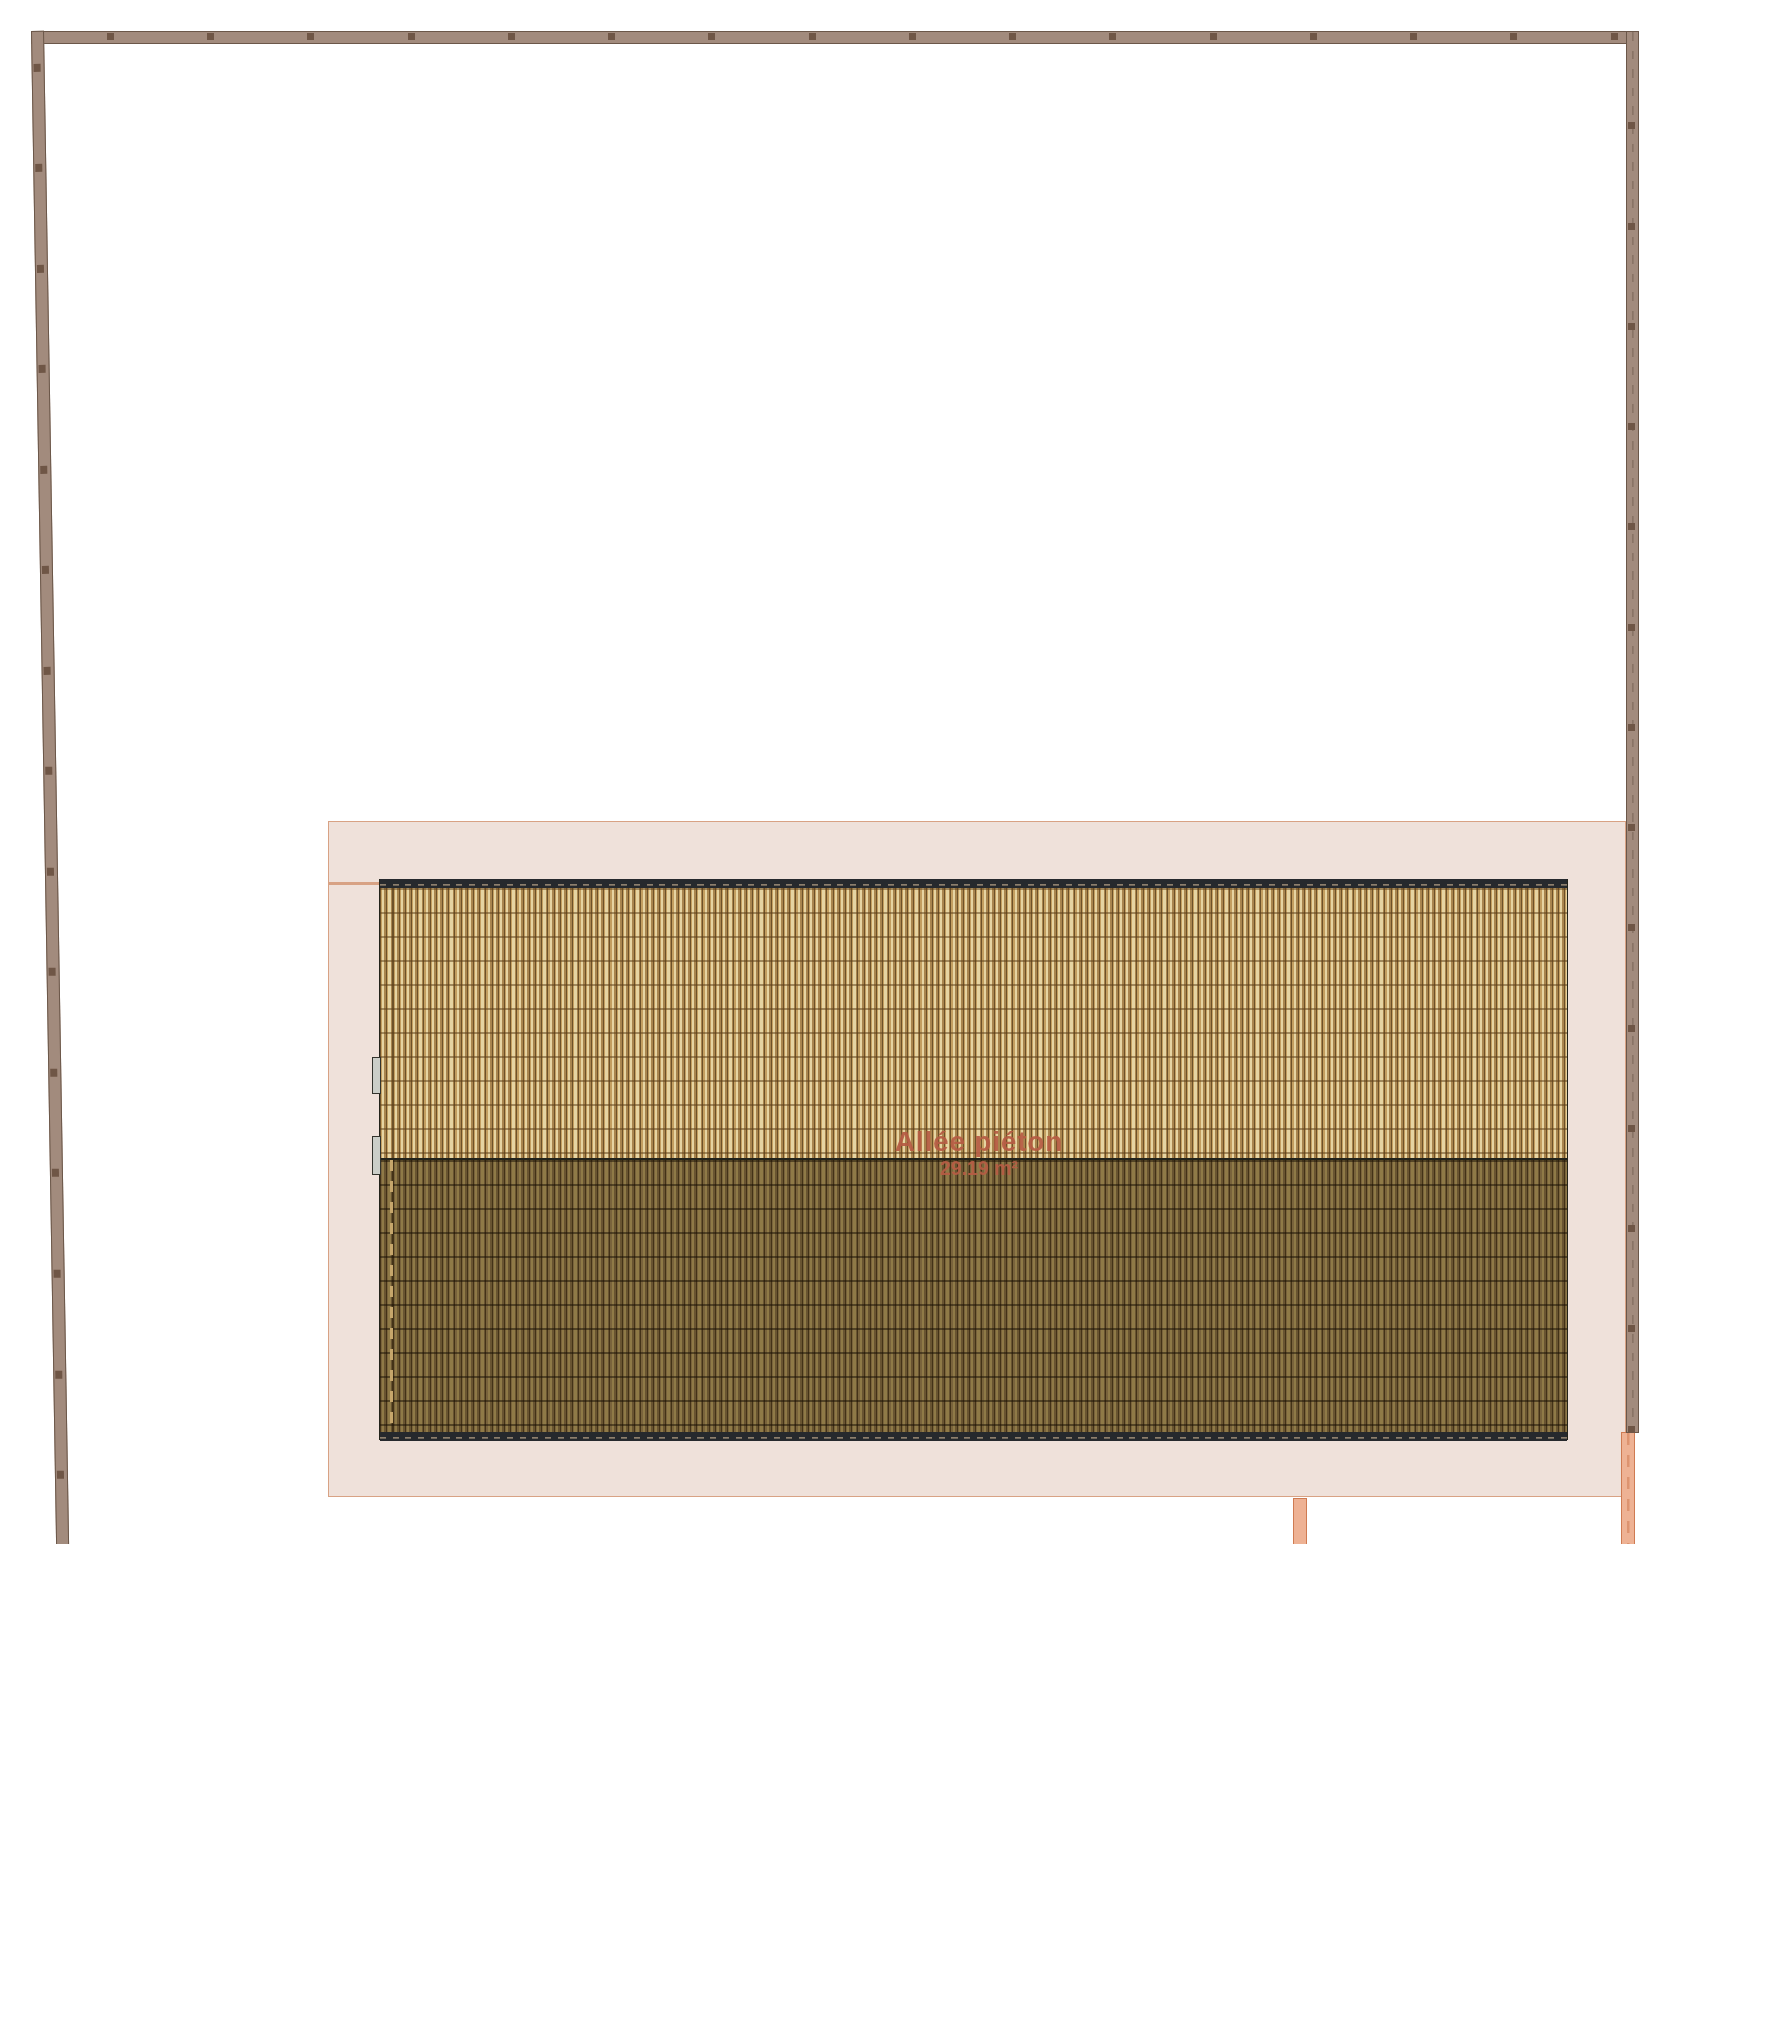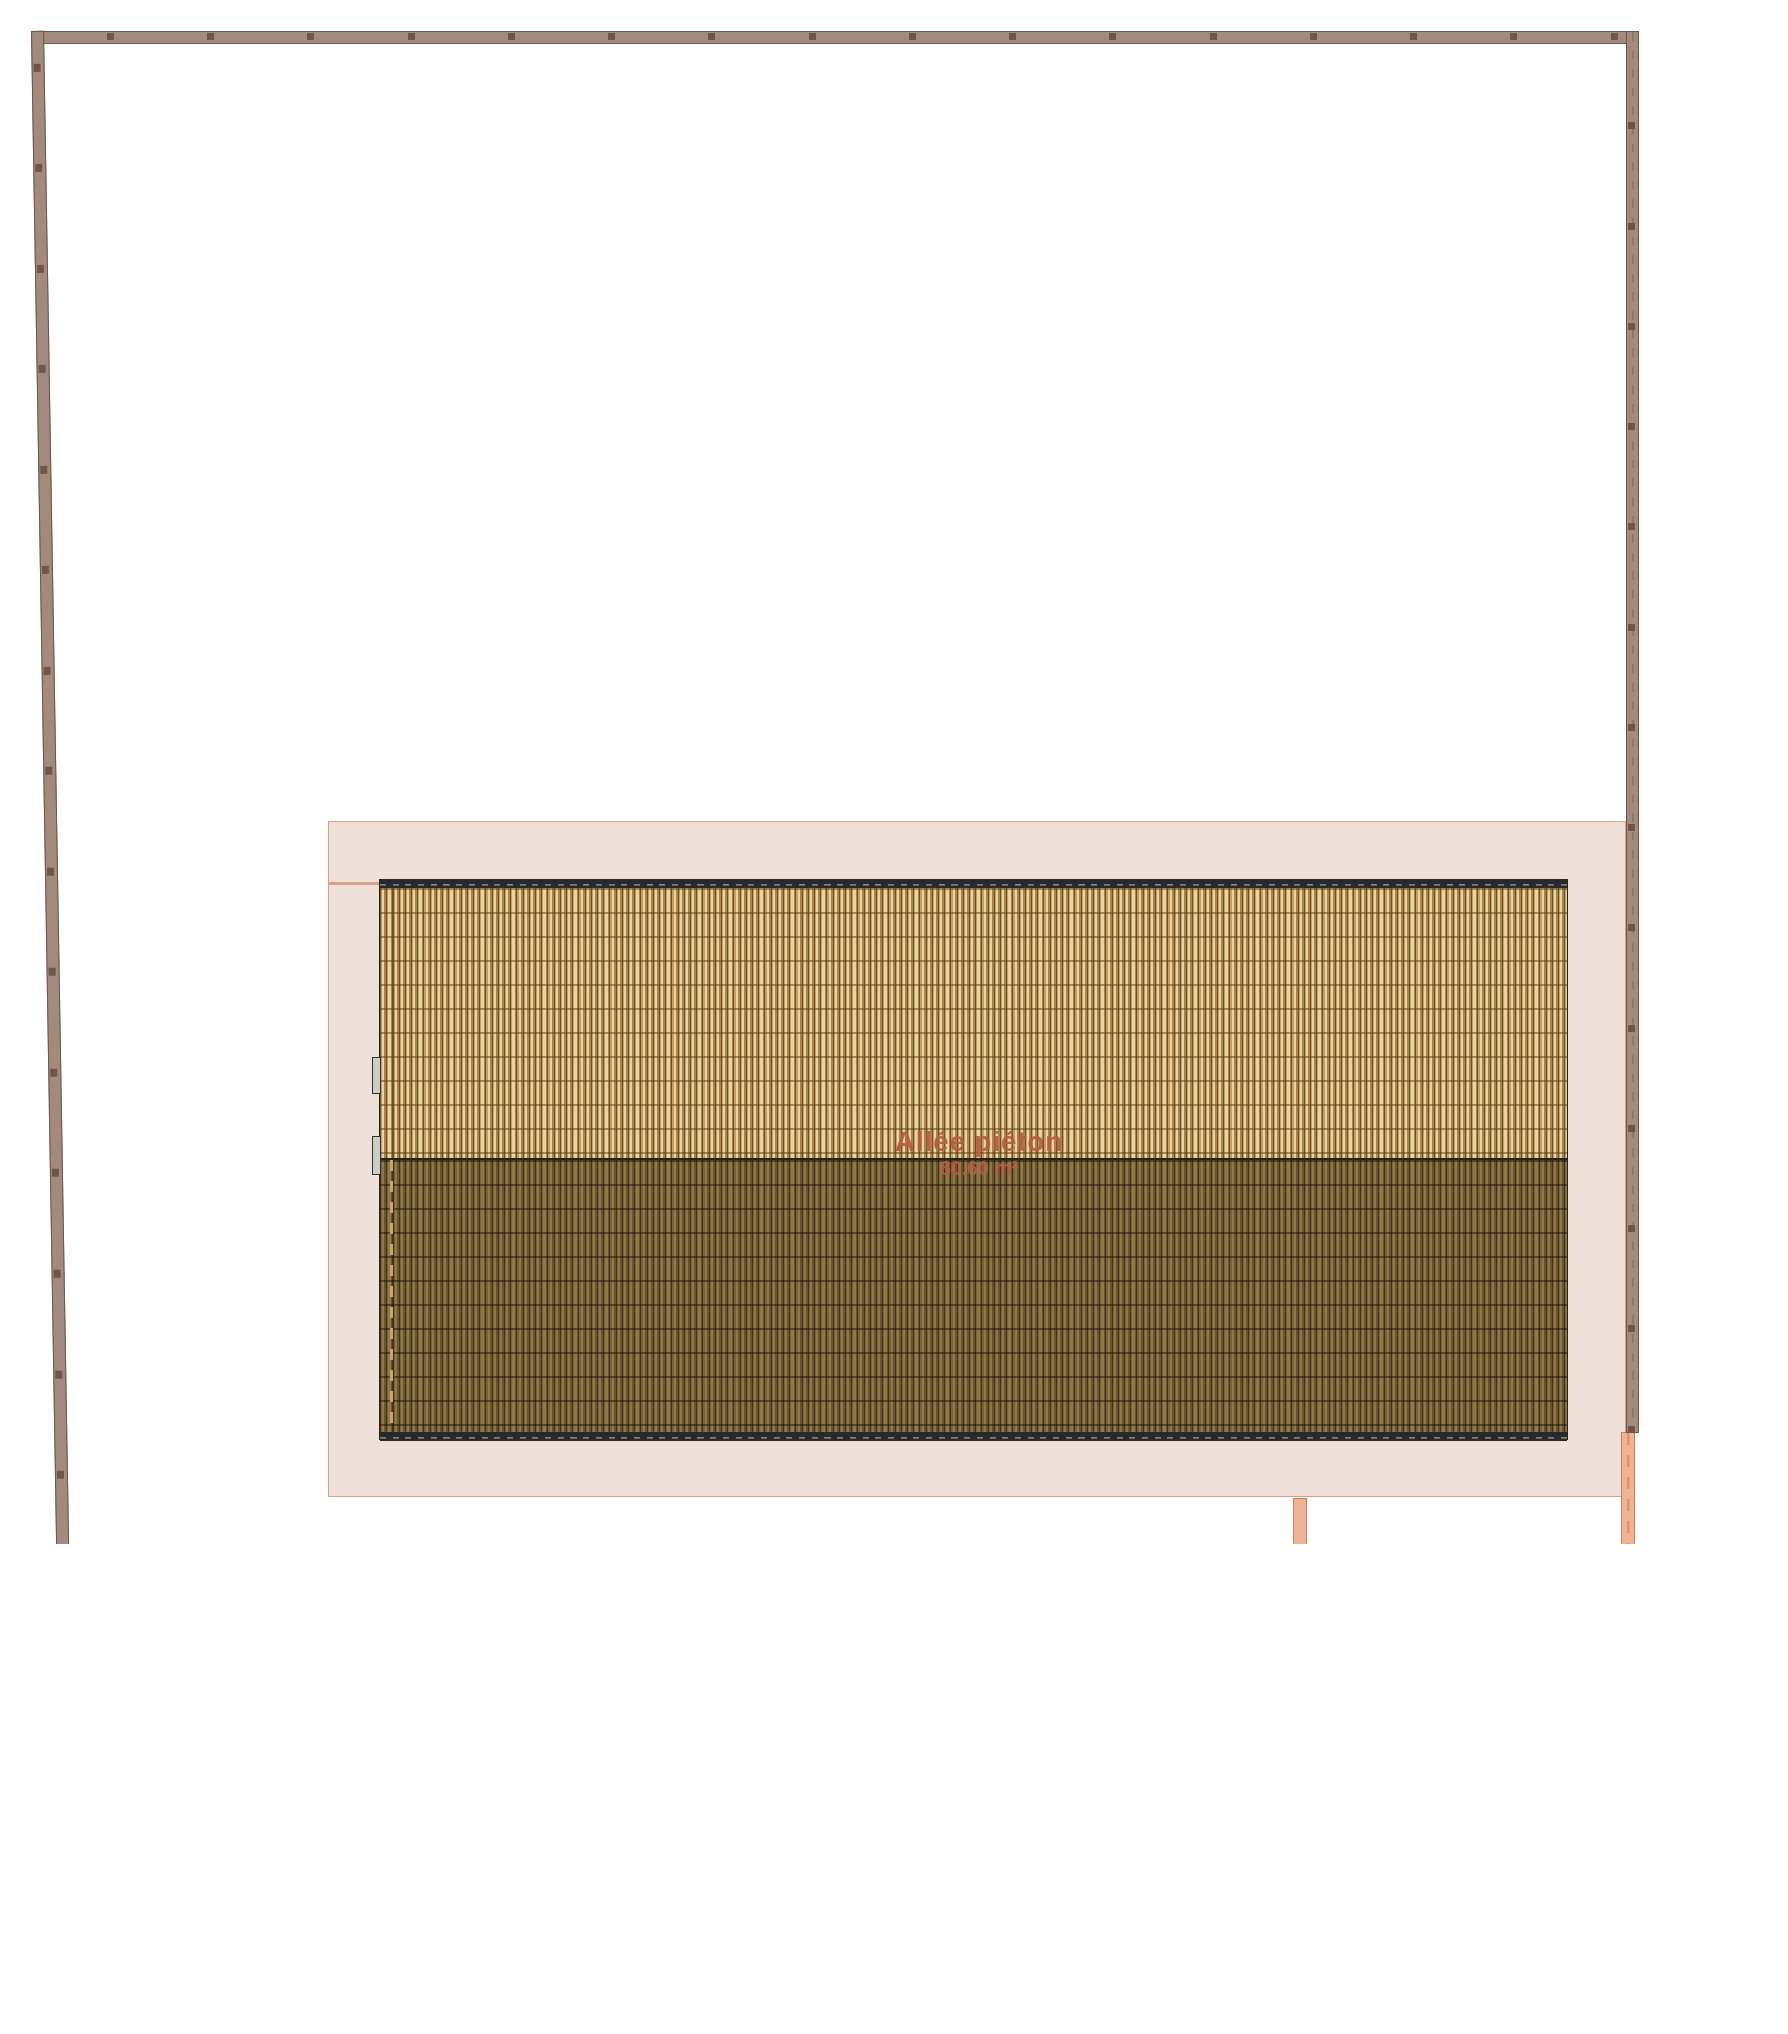--- a/index.html
+++ b/index.html
@@ -74,21 +74,21 @@
     <div class="roof-lower">
       <div class="hidden-line"></div>
     </div>
     <div class="roof-band"></div>
     <div class="tab tab1"></div>
     <div class="tab tab2"></div>
   </div>
 
   <div class="label">
     <div class="label-title">Allée piéton</div>
-    <div class="label-area">80.60 m²</div>
+    <div class="label-area">29.19 m²</div>
   </div>
 
   <div class="fence fence-top z5" id="fence-top">
       <div class="post" style="left: 75px; top: 1.3px;"></div>
       <div class="post" style="left: 175px; top: 1.3px;"></div>
       <div class="post" style="left: 275px; top: 1.3px;"></div>
       <div class="post" style="left: 376px; top: 1.3px;"></div>
       <div class="post" style="left: 476px; top: 1.3px;"></div>
       <div class="post" style="left: 576px; top: 1.3px;"></div>
       <div class="post" style="left: 676px; top: 1.3px;"></div>

